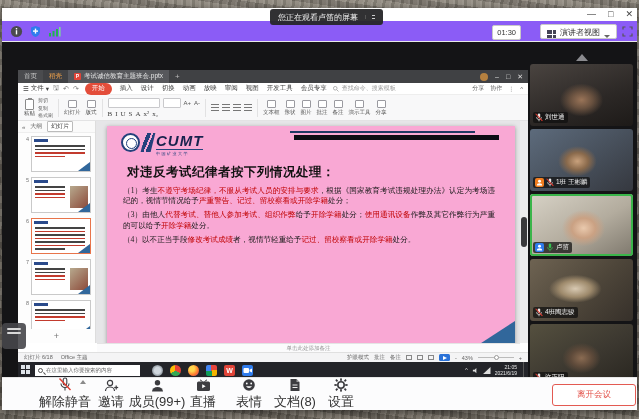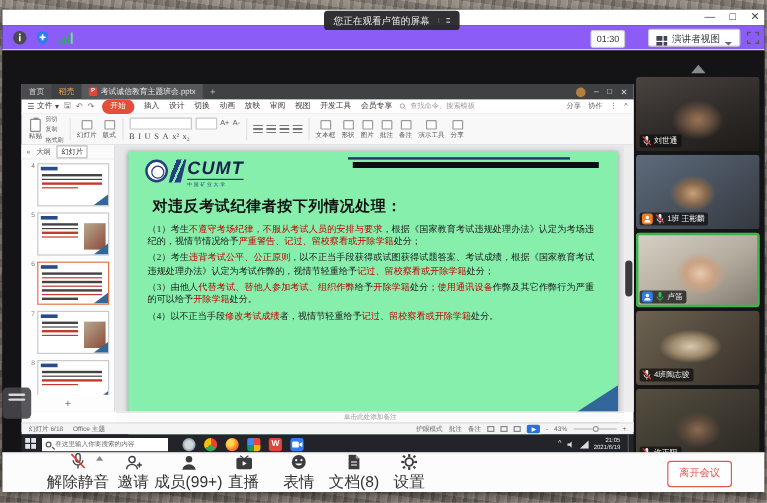--- a/index.html
+++ b/index.html
@@ -89,21 +89,21 @@
   .mini .mlogo { position:absolute; left:2px; top:2px; width:14px; height:3px; background:#2a4a8b; }
   .mini .mline { position:absolute; left:3px; height:1.5px; background:#444; }
   .mini .mline.red { background:#c23b2e; }
   .mini .mtri { position:absolute; right:0; bottom:0; width:0; height:0; border-left:12px solid transparent; border-bottom:9px solid #31679b; }
   .mini .mimg { position:absolute; right:2px; top:8px; width:18px; height:22px; background:linear-gradient(135deg,#b7a98e,#8c4a3a); }
   #addslide { position:absolute; bottom:2px; left:0; width:100%; text-align:center; font-size:9px; color:#777; }
   #canvas { position:absolute; left:79px; top:0; right:8px; bottom:0; }
   #vscroll { position:absolute; right:0; top:0; width:8px; height:100%; background:#ededee; }
   #vscroll .vthumb { position:absolute; left:1px; top:96px; width:6px; height:30px; background:#3a3a3c; border-radius:3px; }
   
-  #slide { position:absolute; left:10px; top:5px; width:408px; height:247px; background:#86efac; box-shadow:0 1px 4px rgba(0,0,0,.35); overflow:hidden; }
+  #slide { position:absolute; left:10px; top:5px; width:408px; height:247px; background:#f9a8d4; box-shadow:0 1px 4px rgba(0,0,0,.35); overflow:hidden; }
   #slogo { position:absolute; left:14px; top:7px; display:flex; align-items:flex-start; gap:3px; }
   #slogo .emblem { width:19px; height:19px; border-radius:50%; border:2px solid #24417c; position:relative; background:#fff; }
   #slogo .emblem:before { content:""; position:absolute; left:3px; top:3px; width:9px; height:9px; border-radius:50%; border:1.5px solid #24417c; }
   #slogo .bars { width:10px; height:19px; background:linear-gradient(100deg, transparent 0 2px, #24417c 2px 6px, transparent 6px 8px, #24417c 8px 10px); transform:skewX(-14deg); }
   #slogo .wordmark { display:flex; flex-direction:column; }
   #slogo .cumt { font-size:15px; font-weight:bold; font-style:italic; color:#17224d; letter-spacing:1px; line-height:15px; font-family:"Liberation Sans",sans-serif; }
   #slogo .cn { font-size:4px; color:#24417c; letter-spacing:1.5px; border-top:1px solid #24417c; margin-top:1px; padding-top:0.5px; }
   #sdeco1 { position:absolute; right:40px; top:5px; width:185px; height:2px; background:#1f3864; }
   #sdeco2 { position:absolute; right:16px; top:9px; width:205px; height:5px; background:#0c0c14; }
   #stitle { position:absolute; left:20px; top:38px; font-size:12.5px; font-weight:bold; color:#111;
@@ -151,21 +151,21 @@
   .badge.orange { background:#f07c1e; }
   .badge.blue { background:#2f7ced; }
   .micwrap { width:8px; height:9px; position:relative; }
   #down-arrow { position:absolute; left:44px; top:345px; width:0; height:0; border-left:7px solid transparent; border-right:7px solid transparent; border-top:8px solid #e8e8e8; }
   
   #btoolbar { position:absolute; left:0; top:369px; width:100%; height:33px; background:#fcfcfd; border-top:1px solid #e7e7e7; display:flex; align-items:center; padding-left:40px; }
   .bitem { position:relative; display:flex; flex-direction:column; align-items:center; width:46px; }
   .bitem .ic { height:15px; display:flex; align-items:flex-end; }
   .bitem .lb { font-size:13px; color:#333; margin-top:1px; white-space:nowrap; }
   .bitem .caret { position:absolute; right:2px; top:3px; width:0; height:0; border-left:3px solid transparent; border-right:3px solid transparent; border-bottom:4px solid #8a8a8a; }
-  #leavebtn { position:absolute; right:27px; top:376px; border:1px solid #e35a52; color:#e3524a; background:#fff; font-size:8.5px; border-radius:3px; padding:4px 9px; white-space:nowrap; }
+  #leavebtn { position:absolute; right:1px; top:376px; border:1px solid #e35a52; color:#e3524a; background:#fff; font-size:8.5px; border-radius:3px; padding:4px 24px; white-space:nowrap; }
   svg { display:block; }
 </style>
 </head>
 <body>
 
 <div id="wallpaper"></div>
 
 <div id="win">
   <div id="titlebar">
     <div id="wincontrols">
@@ -430,21 +430,20 @@
               <span class="wordmark">
                 <span class="cumt">CUMT</span>
                 <span class="cn">中国矿业大学</span>
               </span>
             </div>
             <div id="sdeco1"></div>
             <div id="sdeco2"></div>
             <div id="stitle">对违反考试纪律者按下列情况处理：</div>
             <div id="slideBody">
                 <div class="para"><span>（1）考生</span><span class="red">不遵守考场纪律，不服从考试人员的安排与要求</span><span>，根据《国家教育考试违规处理办法》认定为考场违纪的，视情节情况给予</span><span class="red">严重警告、记过、留校察看或开除学籍</span><span>处分；</span></div>
-                <div class="para"><span>（2）考生</span><span class="red">违背考试公平、公正原则</span><span>，以不正当手段获得或试图获得试题答案、考试成绩，根据《国家教育考试违规处理办法》认定为考试作弊的，视情节轻重给予</span><span class="red">记过、留校察看或开除学籍</span><span>处分；</span></div>
                 <div class="para"><span>（3）由他人</span><span class="red">代替考试、替他人参加考试、组织作弊</span><span>给予</span><span class="red">开除学籍</span><span>处分；</span><span class="red">使用通讯设备</span><span>作弊及其它作弊行为严重的可以给予</span><span class="red">开除学籍</span><span>处分。</span></div>
                 <div class="para"><span>（4）以不正当手段</span><span class="red">修改考试成绩</span><span>者，视情节轻重给予</span><span class="red">记过、留校察看或开除学籍</span><span>处分。</span></div>
               </div>
             <div id="stri"></div>
           </div>
         </div>
         <div id="vscroll">
             <span class="vthumb"></span>
           </div>
       </div>

